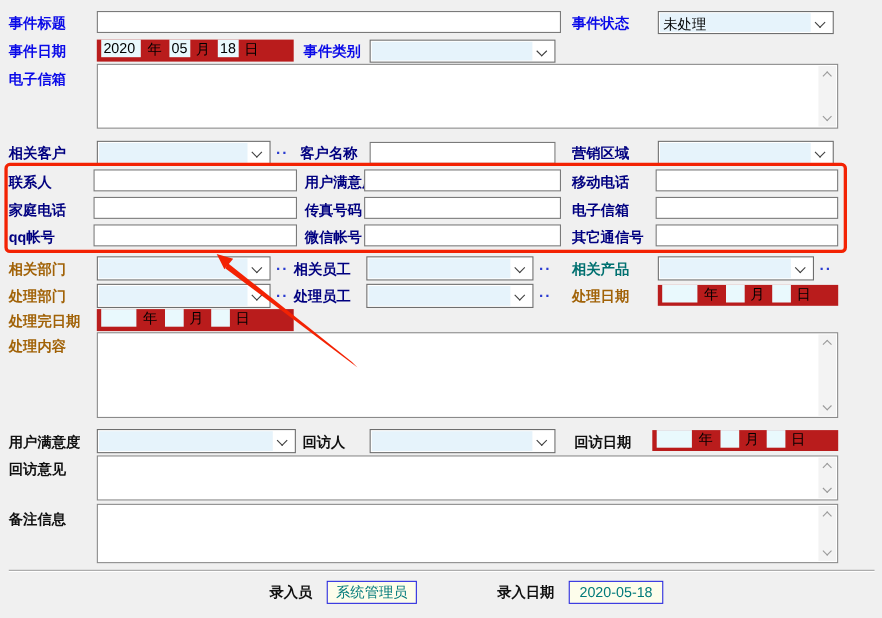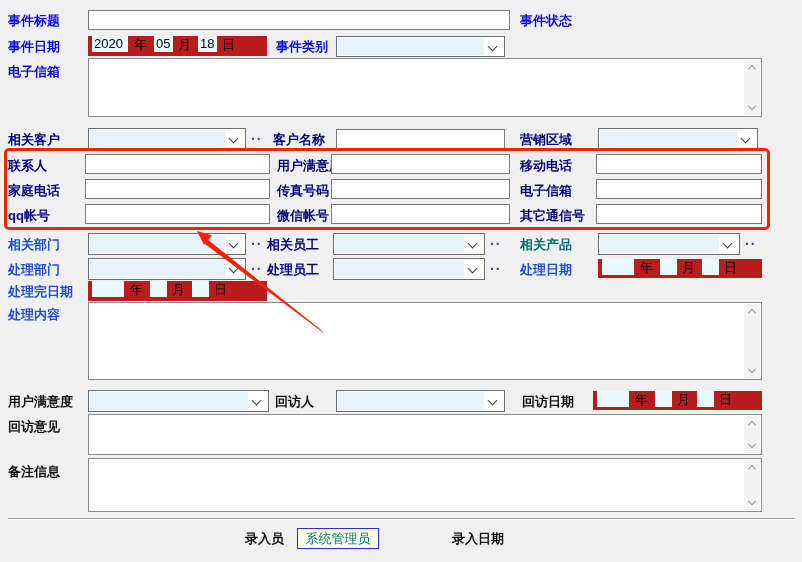--- a/index.html
+++ b/index.html
@@ -3,21 +3,21 @@
 <meta charset="utf-8">
 <style>
   * { margin:0; padding:0; box-sizing:border-box; }
   html,body { background:#f0f0f0; }
   body { font-family:"Liberation Sans","DejaVu Sans",sans-serif; }
   .stage { position:relative; width:802px; height:562px; background:#f0f0f0; overflow:hidden; }
 
   .lbl { position:absolute; font-size:13px; line-height:15px; white-space:nowrap;font-weight:bold; }
   .c-blue   { color:#0a0ae8; }
   .c-navy   { color:#000080; }
-  .c-purple { color:#1d4ed8; }
+  .c-purple { color:#a16207; }
   .c-teal   { color:#007070; }
   .c-black  { color:#101010; }
 
   .txt { position:absolute; background:#ffffff; border:1px solid #7a7a7a; height:20px;
          font-size:13px; padding:0 3px; outline:none; border-radius:0; }
 
   .sel { position:absolute; background:#ffffff; border:1px solid #6e6e6e; height:21px; }
   .sel::before { content:""; position:absolute; left:1px; top:1px; bottom:1px; right:20px; background:#e6f3fb; }
   .sel-text { position:absolute; left:4px; top:2px; font-size:13px; color:#000; }
   .chev { position:absolute; right:8px; top:6px; width:7px; height:7px;
@@ -53,20 +53,24 @@
              border-top:1px solid #9c9c9c; border-bottom:1px solid #ffffff; }
 </style>
 </head>
 <body>
 
 <div class="stage">
 
   <span class="lbl c-blue" style="left:8px;top:13px">事件标题</span>
   <input class="txt" style="left: 88px; top: 10px; width: 422px;">
   <span class="lbl c-blue" style="left:520px;top:13px">事件状态</span>
+  <div class="sel" style="left:598px;top:10px;width:160px">
+    <span class="sel-text">未处理</span>
+    <span class="chev"></span>
+  </div>
 
   <span class="lbl c-blue" style="left:8px;top:39px">事件日期</span>
   <div class="datestrip" style="left:88px;top:36px;width:179px;height:20px">
     <span class="dbox" style="width:36px;margin-left:4px">2020</span>
     <span class="dunit" style="margin-left:6px">年</span>
     <span class="dbox" style="width:19px;margin-left:7px">05</span>
     <span class="dunit" style="margin-left:5px">月</span>
     <span class="dbox" style="width:19px;margin-left:7px">18</span>
     <span class="dunit" style="margin-left:5px">日</span>
   </div>
@@ -208,14 +212,15 @@
     <div class="sb">
       <span class="sb-up"></span>
       <span class="sb-down"></span>
     </div>
   </div>
 
   <div class="divider"></div>
   <span class="lbl c-black" style="left:245px;top:531px">录入员</span>
   <div class="vbox" style="left:297px;top:528px;width:82px">系统管理员</div>
   <span class="lbl c-black" style="left:452px;top:531px">录入日期</span>
+  <div class="vbox" style="left:517px;top:528px;width:86px">2020-05-18</div>
 
 </div>
 
 </body></html>

